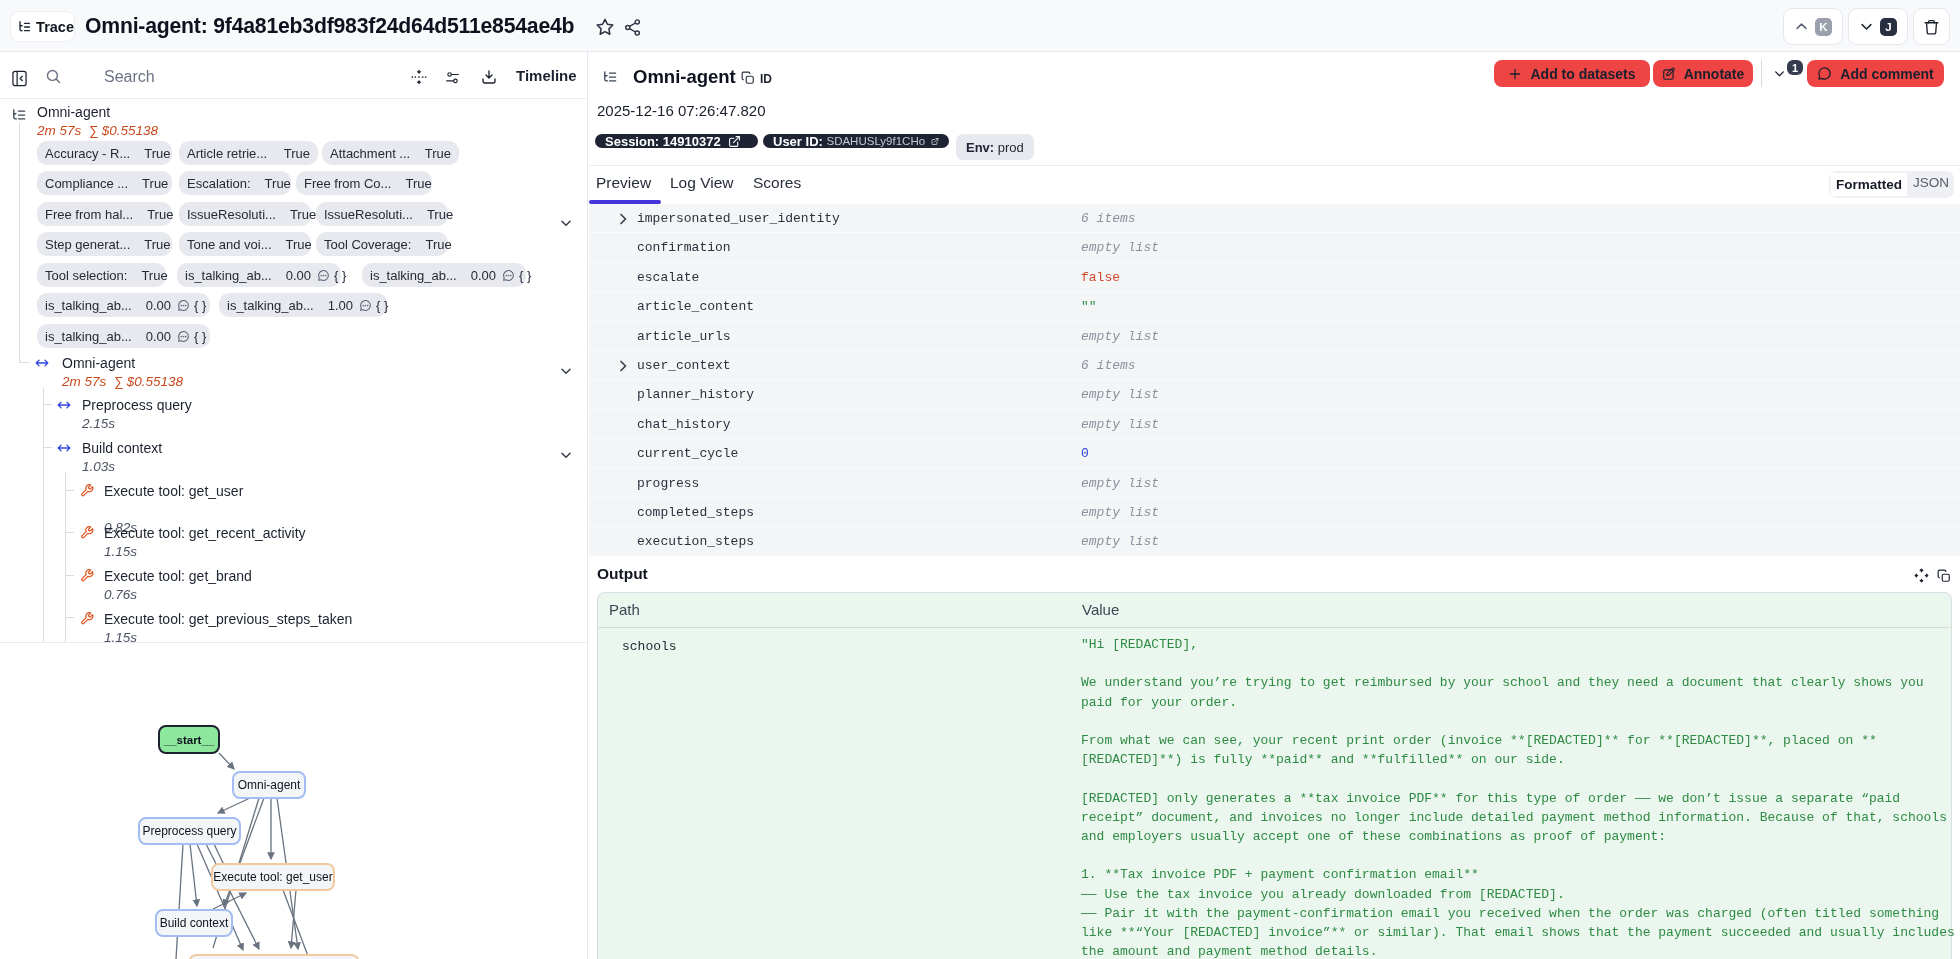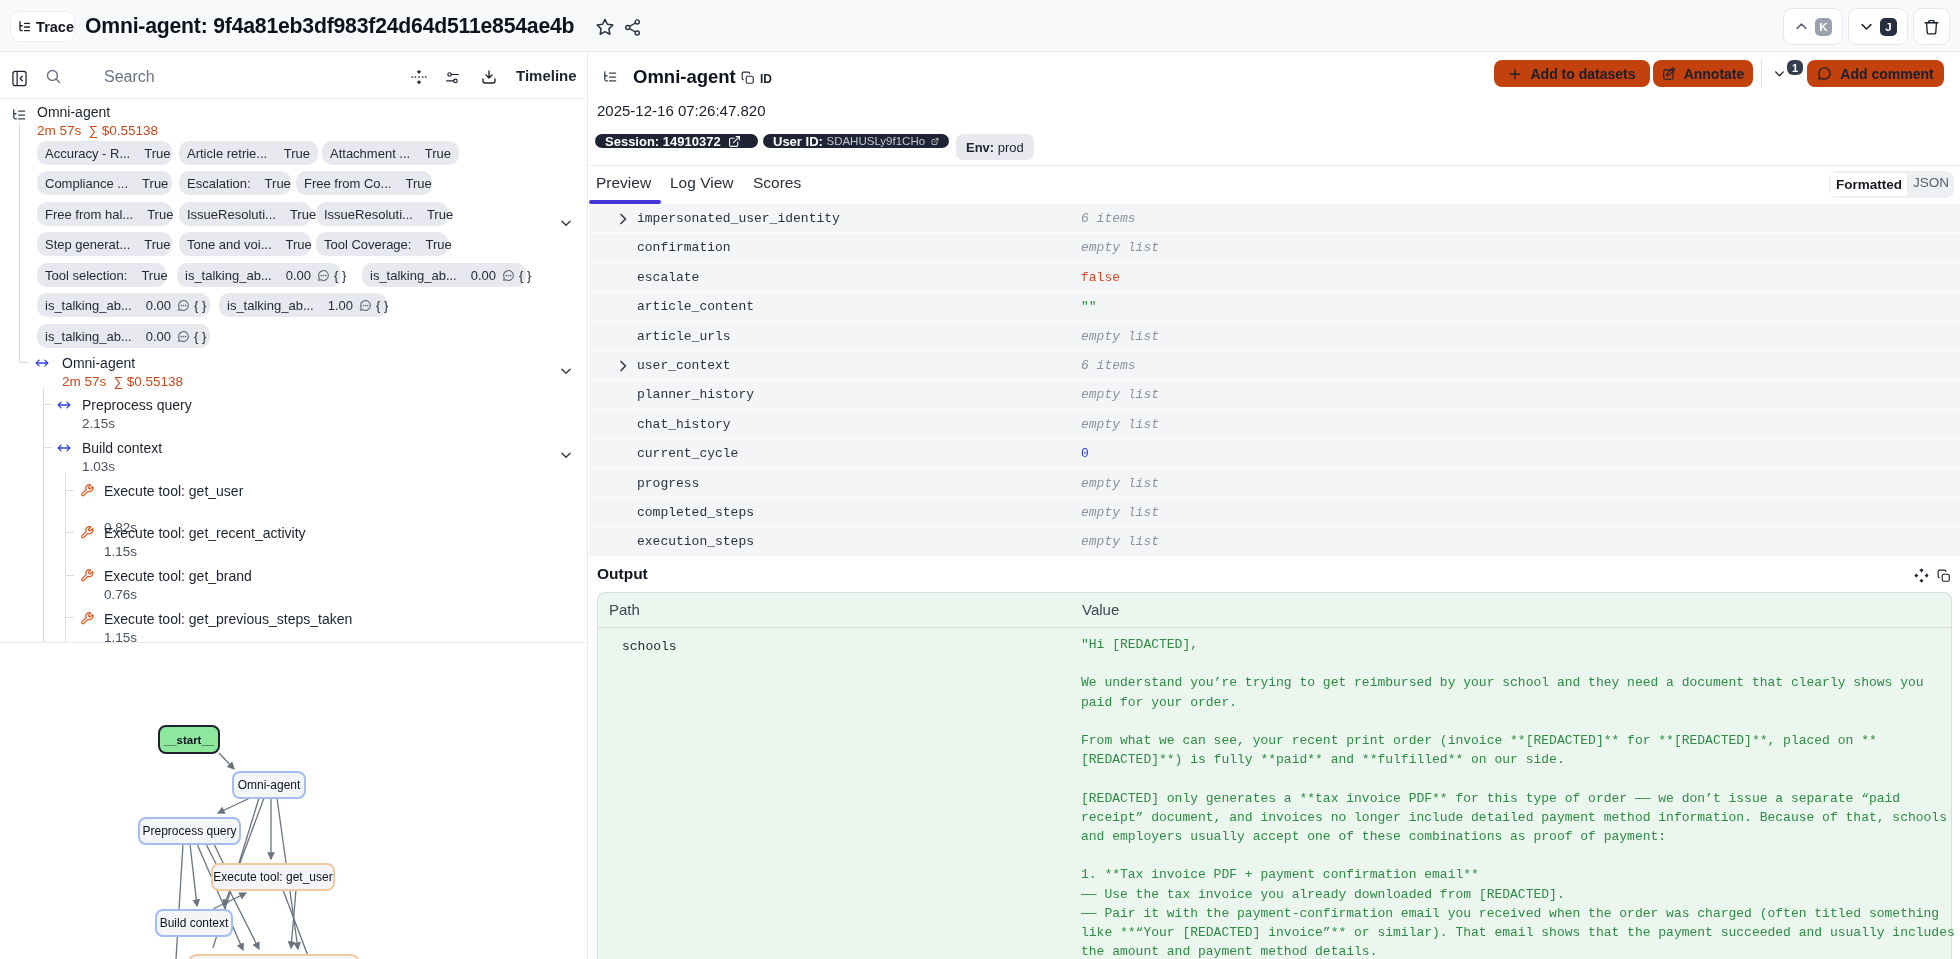--- a/index.html
+++ b/index.html
@@ -15,40 +15,40 @@
 .topbtn { position:absolute; top:8px; height:37px; background:#fff; border:1px solid #e4e7ed; border-radius:9px; display:flex; align-items:center; justify-content:center; }
 .avbadge { width:17px; height:18px; border-radius:5px; color:#fff; font-size:11.5px; font-weight:bold; display:flex; align-items:center; justify-content:center; }
 
 
 #leftpanel { position:absolute; left:0; top:52px; width:588px; height:907px; background:#fff; border-right:1px solid #e7e9ee; }
 #searchrow { position:absolute; left:0; top:0; width:587px; height:47px; border-bottom:1px solid #eceef2; }
 #searchtxt { position:absolute; left:68px; top:16px; font-size:16px; color:#6a7282;margin-left:36px; }
 #timelinetxt { position:absolute; left:516px; top:15px; font-size:15px; font-weight:bold; color:#1c2330; }
 
 .tname { font-size:14px; color:#1c222e; }
-.tdur  { font-size:13.5px; color:#4a5260; }
+.tdur  { font-size:13.5px; color:#4a5260;font-style:italic; }
 .red   { color:#c9481c; }
 .chip { position:absolute; height:22px; background:#e7e9ee; border-radius:10px; font-size:13px; color:#252b36; display:flex; align-items:center; padding:12px 8px; white-space:nowrap; }
 .chip .sp { flex:1 1 auto; min-width:7px; }
 .chip .rg { display:flex; align-items:center; }
 .chip svg.bub { margin:0 4px 0 6px; }
 .chip .lab { margin-right:7px; }
 .chevron { position:absolute; width:14px; height:14px; }
 .conn { position:absolute; background:#d9dde3; }
 
 
 #graph { position:absolute; left:0; top:591px; width:587px; height:316px; }
 
 
 #rightpanel { position:absolute; left:589px; top:52px; width:1371px; height:907px; background:#fff; }
 #dtitle { position:absolute; left:44px; top:14px; font-size:18.5px; font-weight:bold; color:#0d121e; }
 #ddate { position:absolute; left:8px; top:50px; font-size:15px; color:#181e2b; }
 .darkpill { position:absolute; top:82px; height:14px; background:#1e2433; border-radius:7px; color:#fff; display:flex; align-items:center; padding:0 10px; font-size:13px; font-weight:bold; white-space:nowrap; }
 .graypill { position:absolute; top:82px; height:26px; background:#e7e9ee; border-radius:7px; color:#1d2330; display:flex; align-items:center; padding:0 10px; font-size:13px; }
-.hbtn { position:absolute; top:8px; height:27px; background:#c2410c; border-radius:8px; display:flex; align-items:center; justify-content:center; font-size:14px; color:#1a202c; font-weight:bold; }
+.hbtn { position:absolute; top:8px; height:27px; background:#ef4444; border-radius:8px; display:flex; align-items:center; justify-content:center; font-size:14px; color:#1a202c; font-weight:bold; }
 #tabrow { position:absolute; left:0; top:113px; width:1371px; height:38px; border-top:1px solid #e9ebef; }
 .tab { position:absolute; top:8px; font-size:15.5px; color:#272e3a; }
 #tabunderline { position:absolute; left:0; top:34px; width:72px; height:4px; background:#4534da; border-radius:2px; }
 #segctl { position:absolute; left:1240px; top:5px; width:125px; height:27px; background:#eef0f3; border-radius:8px; }
 #segfmt { position:absolute; left:2px; top:2px; width:76px; height:23px; background:#fff; border-radius:0; font-size:13.5px; font-weight:bold; color:#161b26; display:flex; align-items:center; justify-content:center; }
 #segjson { position:absolute; left:84px; top:4px; font-size:13.5px; color:#555d6b; }
 
 
 #ptable { position:absolute; left:0; top:152px; width:1371px; }
 .prow { position:relative; width:1371px; height:29.4px; background:#f3f5f7; border-bottom:1px solid #fbfcfd; font-family:"Liberation Mono", monospace; font-size:13px; }

